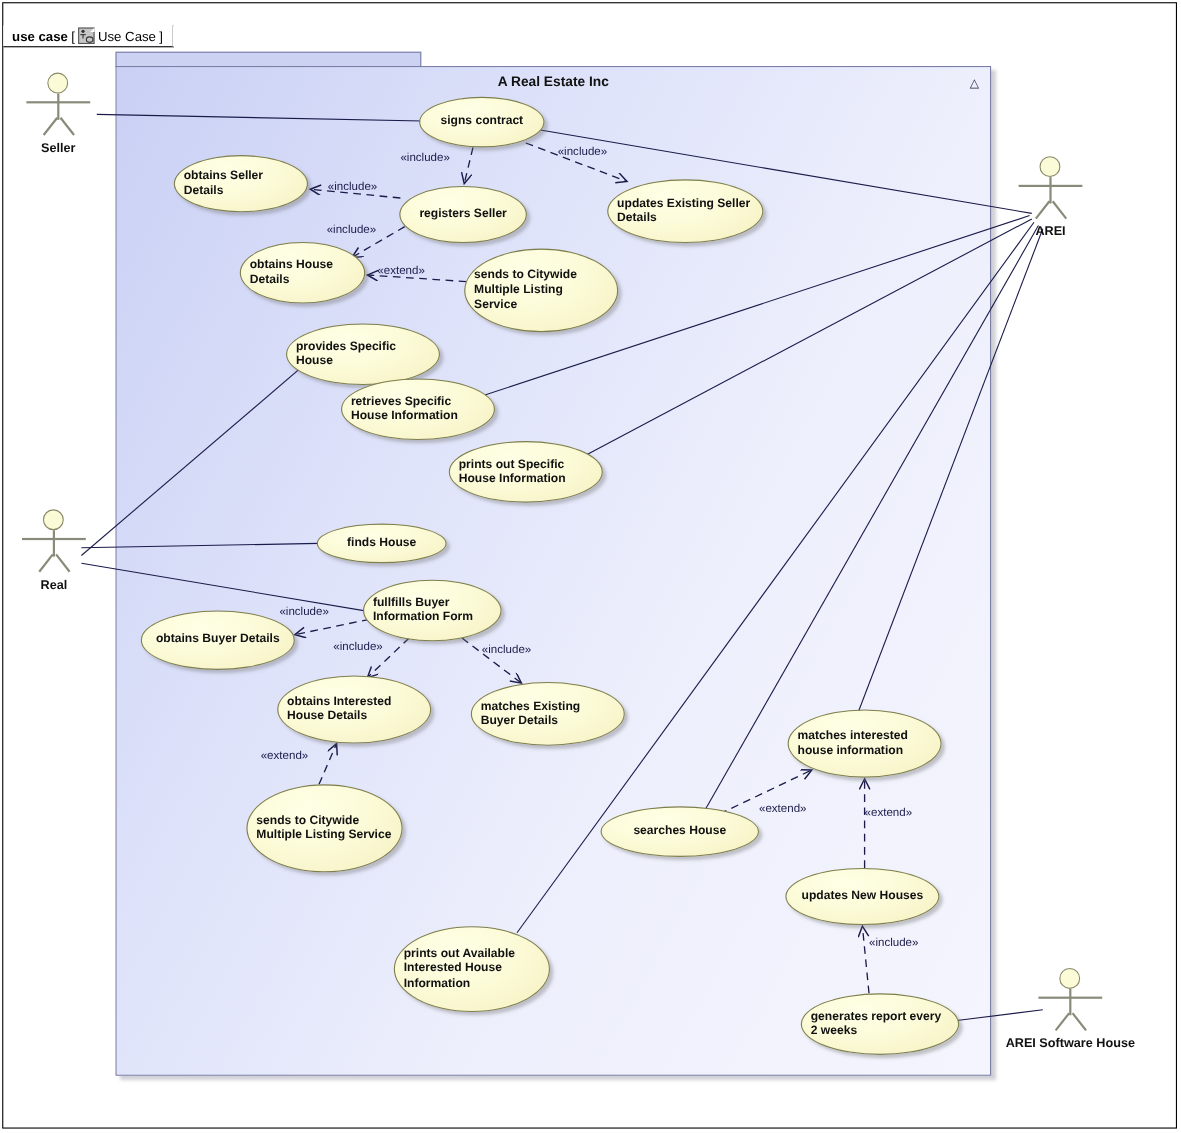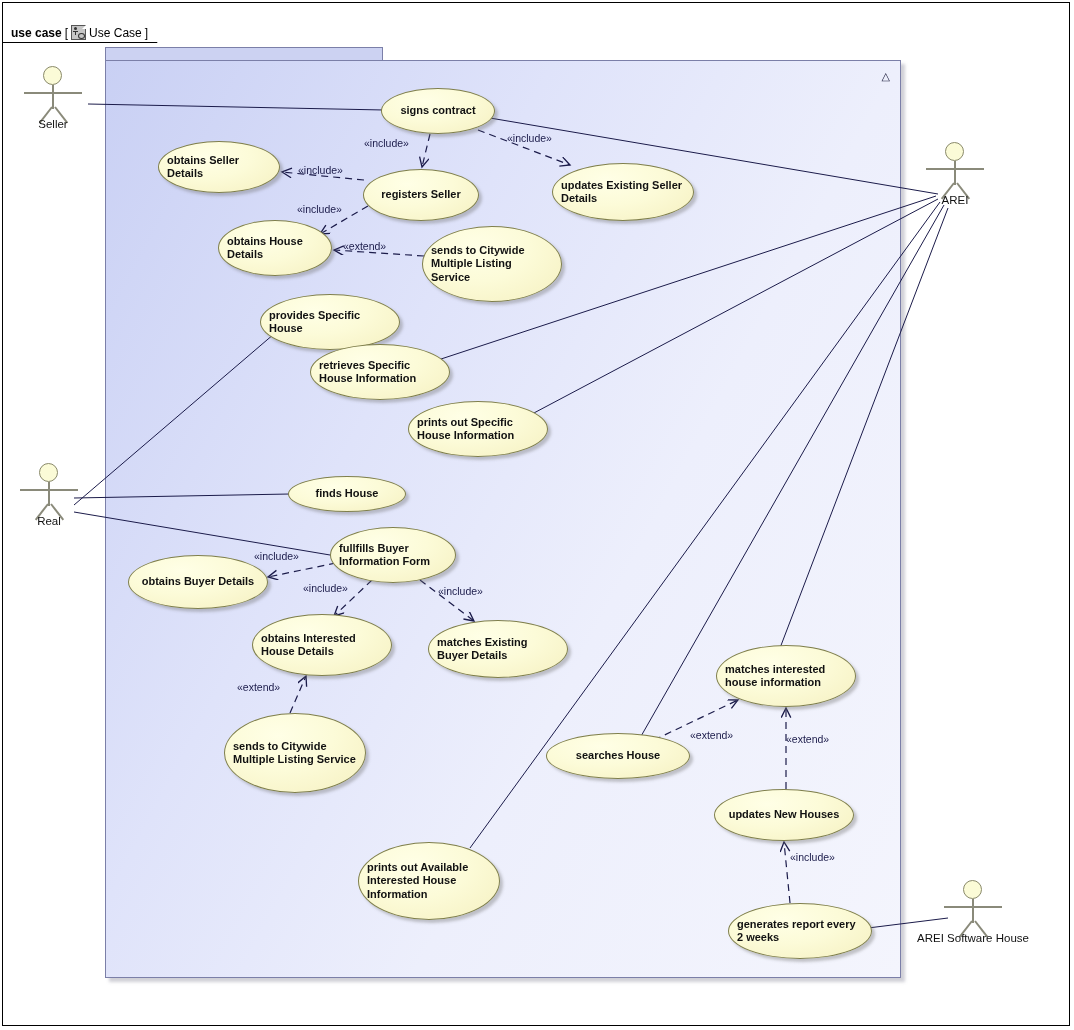--- a/index.html
+++ b/index.html
@@ -189,25 +189,25 @@
   .actor .leg-l, .actor .leg-r {
     position: absolute;
     top: 41px;
     width: 2px; height: 20px;
     background: #8a8a7a;
   }
   .actor .leg-l { left: 33px; transform-origin: top center; transform: rotate(38deg); }
   .actor .leg-r { left: 36px; transform-origin: top center; transform: rotate(-38deg); }
   .actor .actor-label {
     position: absolute;
-    top: 52px; left: 50%;
+    top: 63px; left: 50%;
     transform: translateX(-50%);
     white-space: nowrap;
     font-size: 11.5px;
-    font-weight: normal;
+    font-weight: bold;
     color: #111;
   }
 
   
   .stereo {
     position: absolute;
     font-size: 10.5px;
     color: #1b1b4a;
     white-space: nowrap;
     font-family: "Liberation Sans", sans-serif;
@@ -229,20 +229,21 @@
         <span class="ic-body2"></span>
         <span class="ic-oval"></span>
     </span>
     <span class="tab-title" style="font-weight:normal">Use Case</span>
     <span class="tab-bracket">]</span>
     <span class="tab-corner"></span>
   </div>
 
   <div id="boundary-tab"></div>
   <div id="boundary-box">
+    <div id="boundary-title">A Real Estate Inc</div>
     <div id="boundary-collapse-icon">△</div>
   </div>
 
   <svg id="edges" viewBox="0 0 1074 1030">
     <defs>
       <marker id="oarrow" markerWidth="12" markerHeight="12" refX="9" refY="4" orient="auto">
         <path d="M1,0 L9,4 L1,8" fill="none" stroke="#1B1B4A" stroke-width="1.1"></path>
       </marker>
     </defs>
     <g id="assoc-group">

